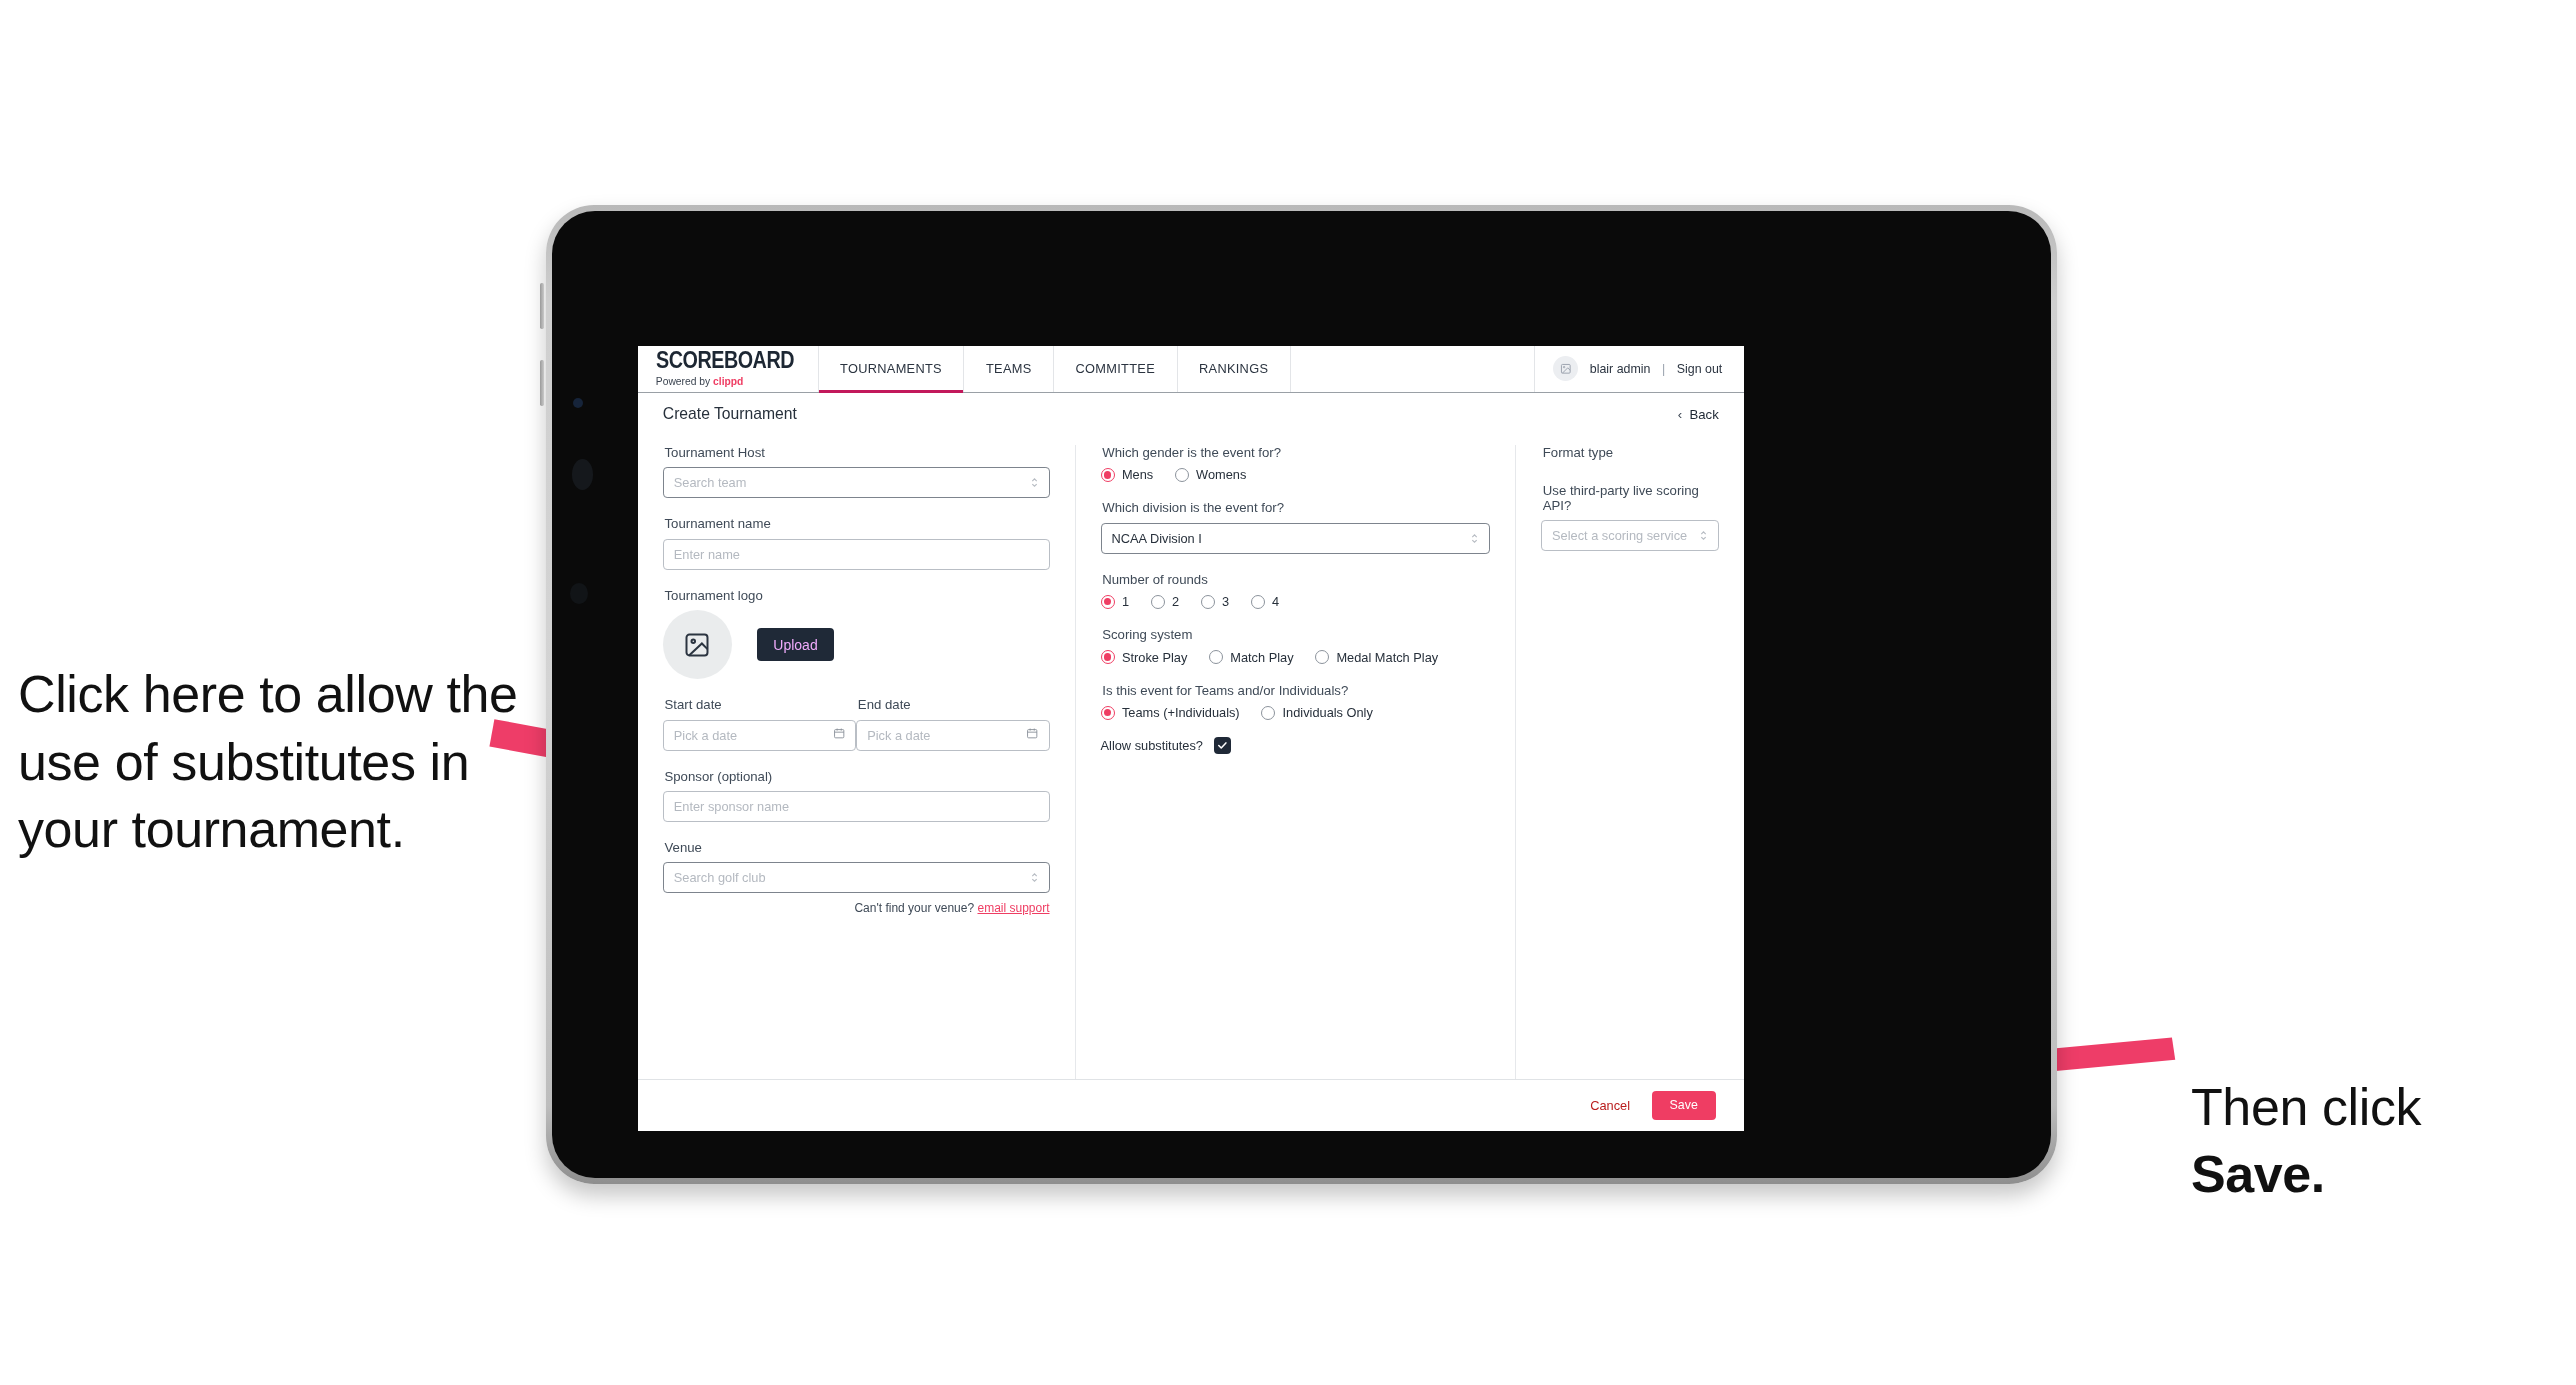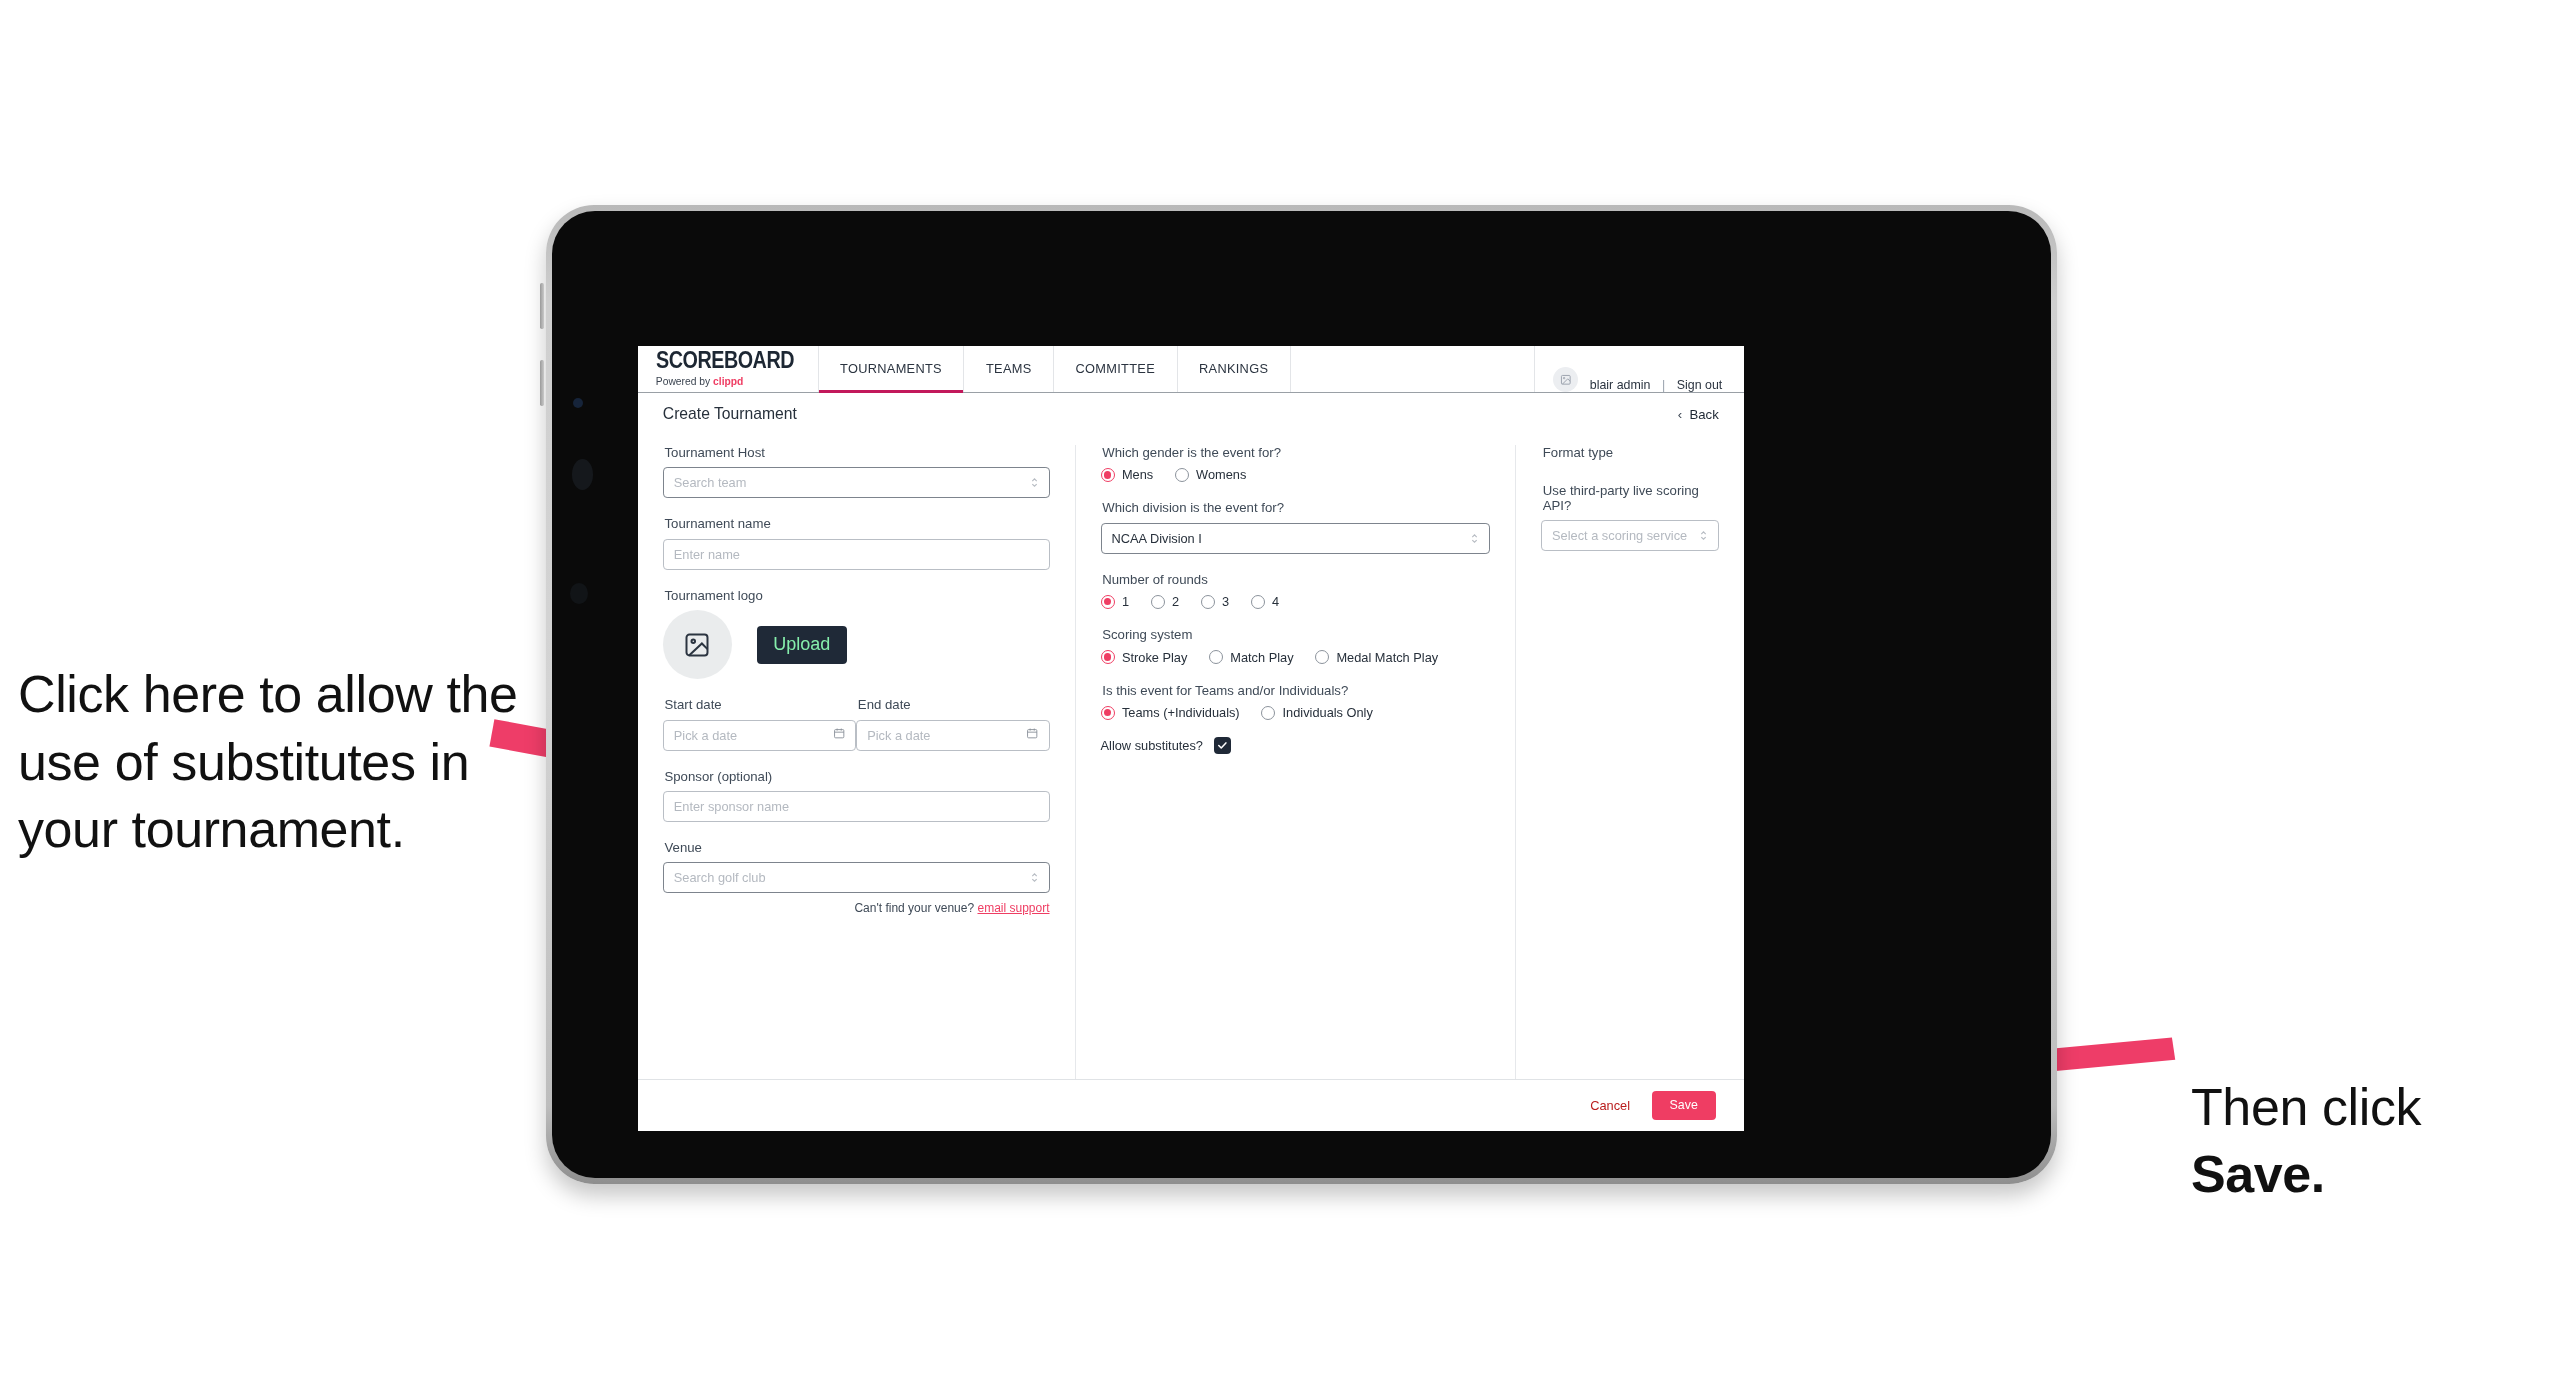--- a/index.html
+++ b/index.html
@@ -150,21 +150,21 @@
   .nav-tab.active::after {
     content: "";
     position: absolute;
     left: 0; right: 0; bottom: -1.7px;
     height: 3.3px;
     background: #c2185b;
   }
   #nav-spacer { flex: 1 1 auto; border-right: 0.8px solid #e3e5e8; }
   #user-area {
     display: flex;
-    align-items: flex-end;
+    align-items: center;
     gap: 11.6px;
     padding: 0 21.5px 0 18px;
     font-size: 12.4px;
     color: #2b3440;
     white-space: nowrap;
   }
   #avatar {
     width: 25px; height: 25px;
     border-radius: 50%;
     background: #eceef1;
@@ -235,22 +235,22 @@
   
   #logo-row { display: flex; align-items: center; gap: 25px; margin-bottom: 5px; }
   #logo-circle {
     width: 69px; height: 69px; border-radius: 50%;
     background: #eaeced;
     display: flex; align-items: center; justify-content: center;
     color: #2b3440;
   }
   #upload-btn {
     background: #1f2937;
-    color: #86efac;
-    font-size: 18px;
+    color: #f0abfc;
+    font-size: 14px;
     border-radius: 4.1px;
     padding: 8.3px 16.5px;
     cursor: pointer;
   }
 
   .cal-ico { color: #8b929b; }
 
   #venue-help {
     text-align: right;
     font-size: 12px;

